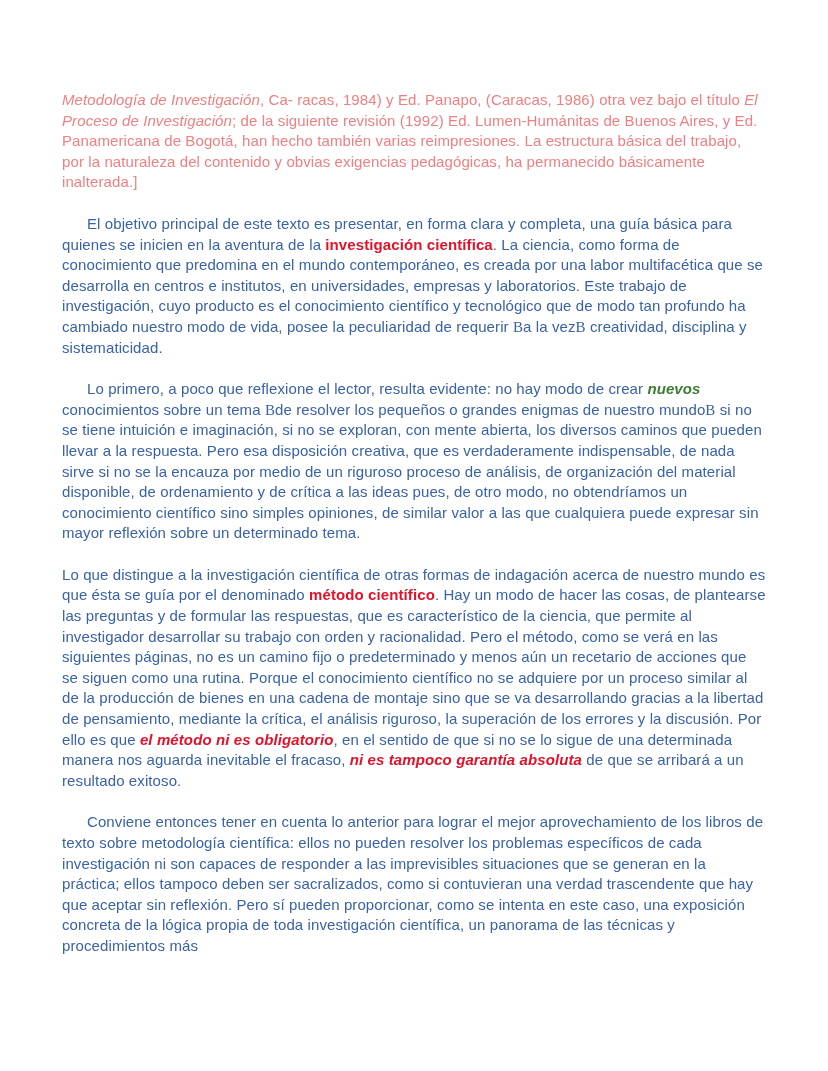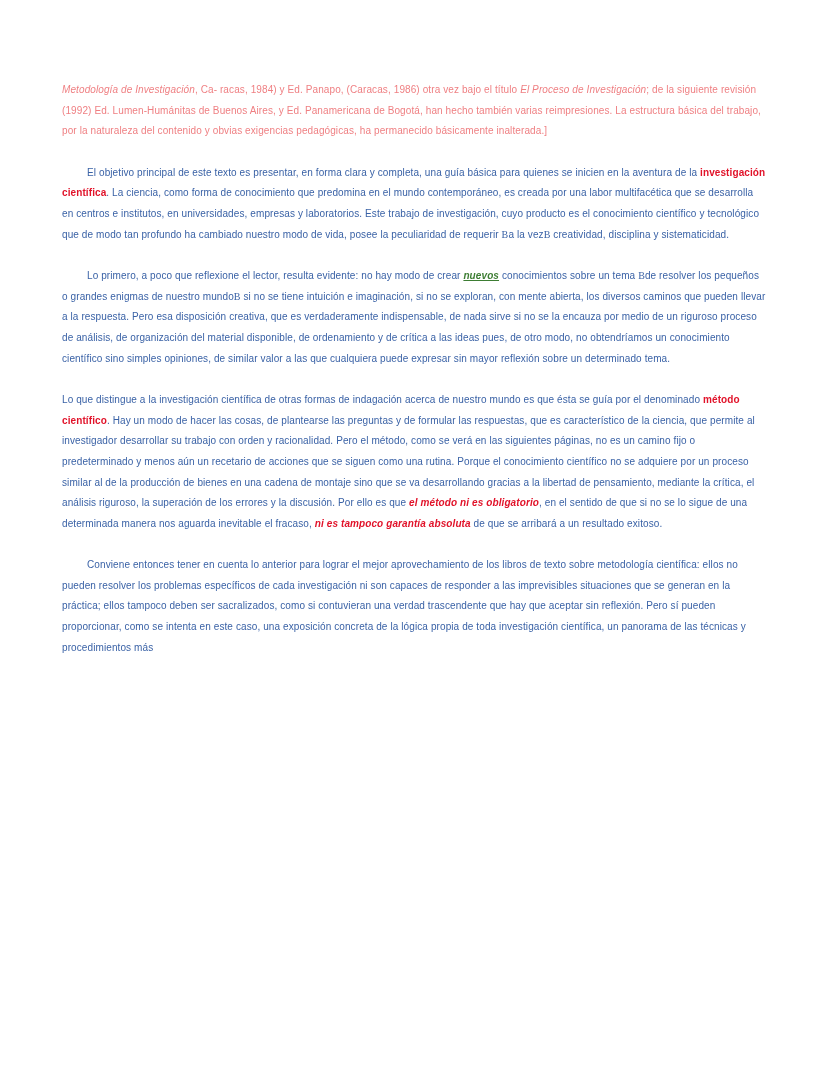--- a/index.html
+++ b/index.html
@@ -8,36 +8,36 @@
     width:828px;
     height:1071px;
     margin:0 auto;
     background:var(--page-bg,#ffffff);
     overflow:hidden;
     font-family:"Liberation Sans","DejaVu Sans",sans-serif;
   }
   .doc-body{
     position:absolute;
     left:62px;
-    top:80px;
+    top:90px;
     width:704px;
-    font-size:10px;
+    font-size:15px;
     line-height:20.6px;
     letter-spacing:0.1px;
     text-align:left;
   }
   .para{margin:0 0 21px 0;}
   .para.indent{text-indent:25px;}
   .c-salmon{color:var(--salmon);}
   .c-blue{color:var(--blue);}
   .s-normal{}
   .s-italic{font-style:italic;}
   .s-boldRed{color:var(--red);font-weight:bold;margin-top:34px;}
   .s-boldItalicRed{color:var(--red);font-weight:bold;font-style:italic;}
-  .s-boldItalicGreen{color:var(--green);font-weight:bold;font-style:italic;text-decoration:underline;}
+  .s-boldItalicGreen{color:var(--green);font-weight:bold;font-style:italic;}
   .s-serifB{font-family:"Liberation Serif","DejaVu Serif",serif;}
 </style>
 </head>
 <body>
 
 <div class="page">
   <div class="doc-body">
       <p class="para c-salmon"><span class="s-italic">Metodología de Investigación</span><span class="s-normal">, Ca- racas, 1984) y Ed. Panapo, (Caracas, 1986) otra vez bajo el título </span><span class="s-italic">El Proceso de Investigación</span><span class="s-normal">; de la siguiente revisión (1992) Ed. Lumen-Humánitas de Buenos Aires, y Ed. Panamericana de Bogotá, han hecho también varias reimpresiones. La estructura básica del trabajo, por la naturaleza del contenido y obvias exigencias pedagógicas, ha permanecido básicamente inalterada.]</span></p>
       <p class="para c-blue indent"><span class="s-normal">El objetivo principal de este texto es presentar, en forma clara y completa, una guía básica para quienes se inicien en la aventura de la </span><span class="s-boldRed">investigación científica</span><span class="s-normal">. La ciencia, como forma de conocimiento que predomina en el mundo contemporáneo, es creada por una labor multifacética que se desarrolla en centros e institutos, en universidades, empresas y laboratorios. Este trabajo de investigación, cuyo producto es el conocimiento científico y tecnológico que de modo tan profundo ha cambiado nuestro modo de vida, posee la peculiaridad de requerir </span><span class="s-serifB">B</span><span class="s-normal">a la vez</span><span class="s-serifB">B</span><span class="s-normal"> creatividad, disciplina y sistematicidad.</span></p>
       <p class="para c-blue indent"><span class="s-normal">Lo primero, a poco que reflexione el lector, resulta evidente: no hay modo de crear </span><span class="s-boldItalicGreen">nuevos</span><span class="s-normal"> conocimientos sobre un tema </span><span class="s-serifB">B</span><span class="s-normal">de resolver los pequeños o grandes enigmas de nuestro mundo</span><span class="s-serifB">B</span><span class="s-normal"> si no se tiene intuición e imaginación, si no se exploran, con mente abierta, los diversos caminos que pueden llevar a la respuesta. Pero esa disposición creativa, que es verdaderamente indispensable, de nada sirve si no se la encauza por medio de un riguroso proceso de análisis, de organización del material disponible, de ordenamiento y de crítica a las ideas pues, de otro modo, no obtendríamos un conocimiento científico sino simples opiniones, de similar valor a las que cualquiera puede expresar sin mayor reflexión sobre un determinado tema.</span></p>

